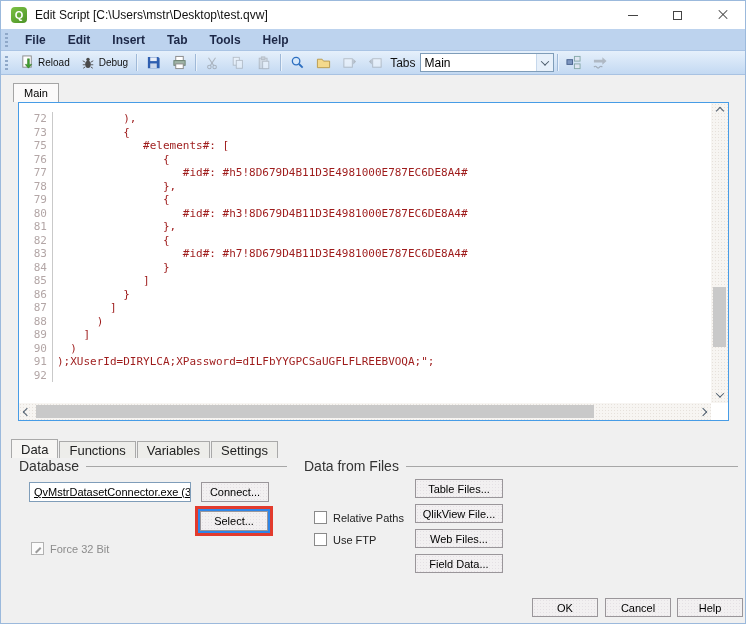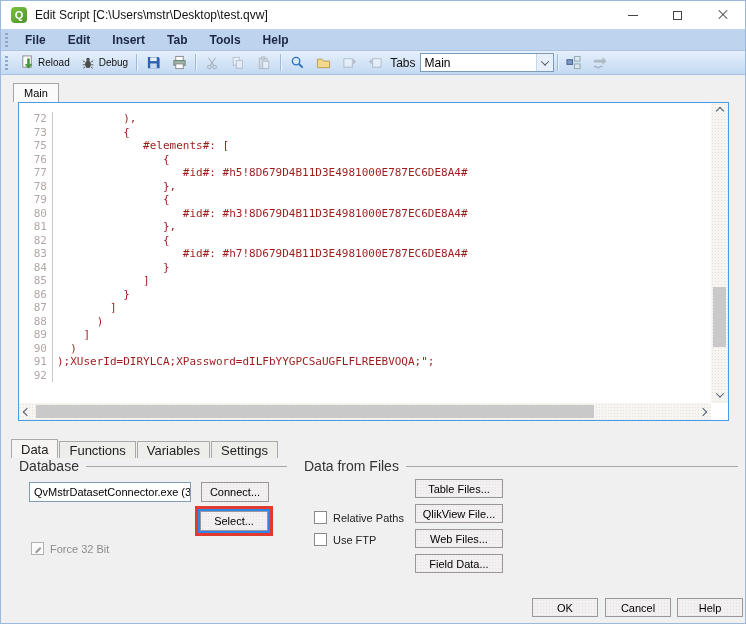--- a/index.html
+++ b/index.html
@@ -68,21 +68,21 @@
   .checkbox-row{ position:absolute; display:flex; align-items:center; gap:6px; font-size:11px; color:#222;margin-top:28px; }
   .cb{ width:13px; height:13px; background:#fff; border:1px solid #8a8a8a; position:relative; flex:none; }
   .cb.checked-disabled{ border-color:#b2b2b2; background:#fbfbfb; }
   .cb.checked-disabled:after{ content:""; position:absolute; left:2px; top:5px; width:3px; height:1px; border-left:2px solid #9a9a9a; border-bottom:2px solid #9a9a9a; transform:rotate(-45deg) translate(1px,-2px); width:7px; height:4px; border-left:none; }
   .dim{ color:#8c8c8c; }
 
   .annotation{ position:absolute; left:194px; top:505px; border:3px solid #e23b2d; padding:0; }
   .focusring{ border:2px solid #2f86e8; }
   .annotation .btn{ position:relative; width:68px; height:20px; }
 
-  .dbcombo{ position:absolute; left:28px; top:481px; width:162px; height:20px; background:#fff; border:1px solid #7f9db9; font-size:11px; display:flex; align-items:center; padding-left:4px; overflow:hidden; white-space:nowrap; }
+  .dbcombo{ position:absolute; left:28px; top:481px; width:162px; height:20px; background:#fff; border:1px solid #7f9db9; font-size:11px; display:flex; align-items:center; padding-left:4px; overflow:hidden; white-space:nowrap;text-decoration:underline; }
 
   svg{ display:block; }
 </style>
 </head>
 <body>
 
 <div class="window">
 
   <div class="titlebar">
     <div class="appicon">Q</div>

